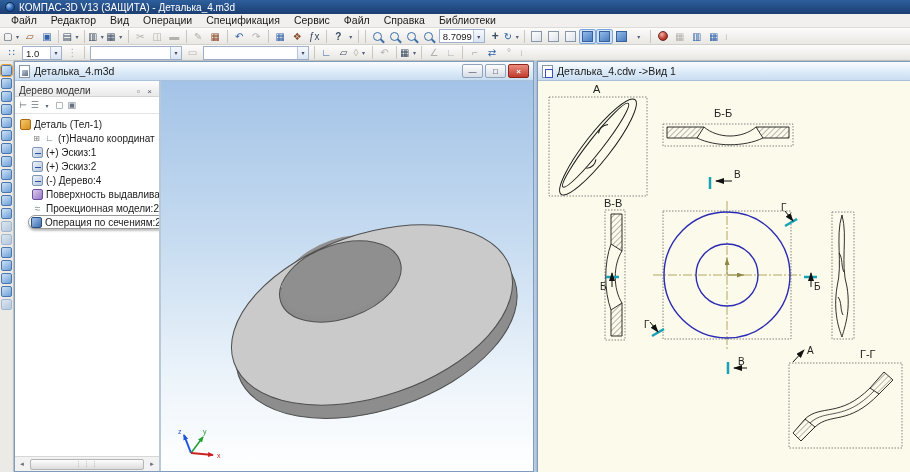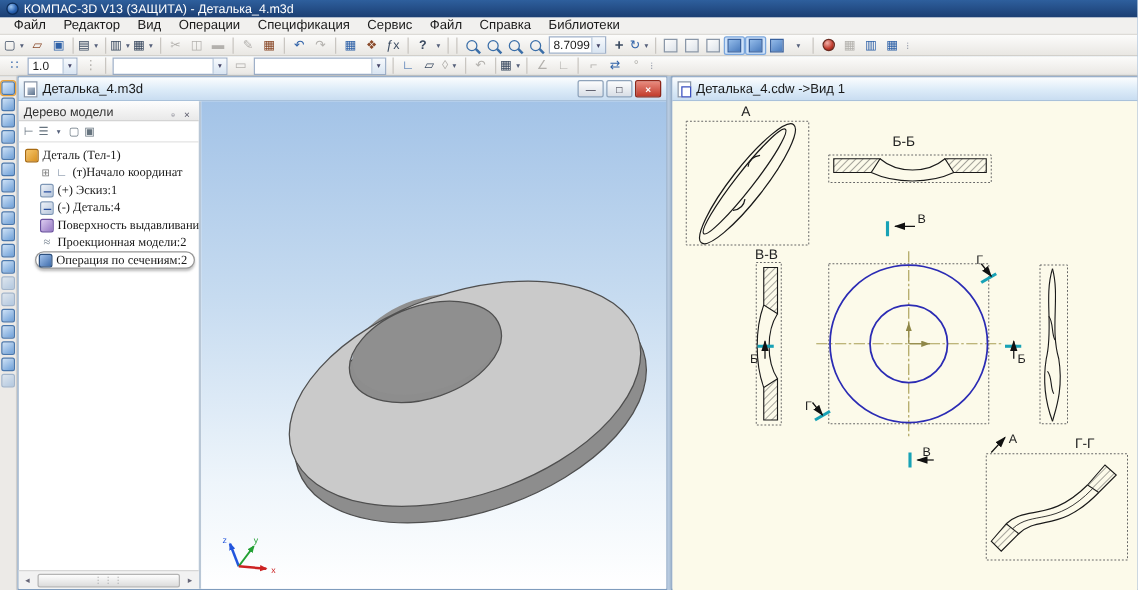--- a/index.html
+++ b/index.html
@@ -46,21 +46,21 @@
   .wbtns { margin-left:auto; display:flex; gap:2px; }
   .wbtn { width:21px; height:14px; border:1px solid #8fa3ba; border-radius:2px; background:linear-gradient(#fdfdfd,#d8dee6); font-size:8px; display:flex; align-items:center; justify-content:center; color:#223; }
   .wbtn.close { background:linear-gradient(#e98c80,#c23b2c); border-color:#8d2619; color:#fff; font-weight:bold; }
 
   .mbody { display:flex; height:390px; }
   .treepanel { width:146px; border-right:2px solid #b9c7d6; display:flex; flex-direction:column; background:#fff; }
   .treehead { height:16px; background:linear-gradient(#fdfdfd,#e9e9e9); border-bottom:1px solid #d4d4d4; display:flex; align-items:flex-end; padding:0 4px; font-size:10px; color:#333; }
   .treehead .hbtn { margin-left:auto; font-size:8px; color:#556; width:11px; text-align:center; }
   .treehead .hbtn + .hbtn { margin-left:0; }
   .treetools { height:17px; border-bottom:1px solid #e4e4e4; display:flex; align-items:center; gap:4px; padding:0 4px; color:#67747f; font-size:9px; }
-  .treelist { flex:1; padding:3px 0 0 3px; overflow:hidden;font-family:Liberation Serif, serif; }
+  .treelist { flex:1; padding:3px 0 0 3px; overflow:hidden; }
   .titem { height:14px; display:flex; align-items:center; gap:3px; font-size:10px; white-space:nowrap; padding-left:2px; }
   .titem.child { margin-left:12px; }
   .titem.selected { border:1px solid #979797; border-radius:8px; background:#fff; box-shadow:0 2px 2px rgba(120,120,120,.45); width:fit-content; padding:0 5px 0 2px; margin-left:10px;align-items:flex-end; }
   .exp { width:9px; font-size:8px; color:#777; text-align:center; flex:none; }
   .ic { width:11px; height:11px; border-radius:2px; flex:none; }
   .ic-part { background:linear-gradient(135deg,#f6c66c,#d8901f); border:1px solid #a86a10; }
   .ic-origin { background:none; color:#6b7e95; font-size:9px; line-height:11px; text-align:center; }
   .ic-sketch { background:linear-gradient(135deg,#eef2f8,#b6c6dc); border:1px solid #7e97b6; position:relative; }
   .ic-sketch::after { content:""; position:absolute; left:2px; top:5px; width:6px; height:3px; border-top:1px solid #2a50a0; }
   .ic-surface { background:linear-gradient(135deg,#dcccf0,#9678c4); border:1px solid #6b50a0; }
@@ -289,21 +289,25 @@
             <span class="exp">⊞</span>
             <span class="ic ic-origin">∟</span>
             <span>(т)Начало координат</span>
           </div>
           <div class="titem child">
             <span class="ic ic-sketch"></span>
             <span>(+) Эскиз:1</span>
           </div>
           <div class="titem child">
             <span class="ic ic-sketch"></span>
-            <span>(-) Деталь:4</span>
+            <span>(+) Эскиз:2</span>
+          </div>
+          <div class="titem child">
+            <span class="ic ic-sketch"></span>
+            <span>(-) Дерево:4</span>
           </div>
           <div class="titem child">
             <span class="ic ic-surface"></span>
             <span>Поверхность выдавливани</span>
           </div>
           <div class="titem child">
             <span class="ic ic-curve">≈</span>
             <span>Проекционная модели:2</span>
           </div>
           <div class="titem selected">

